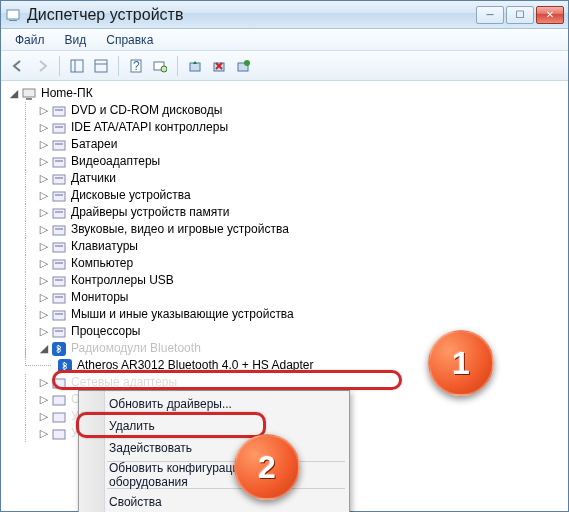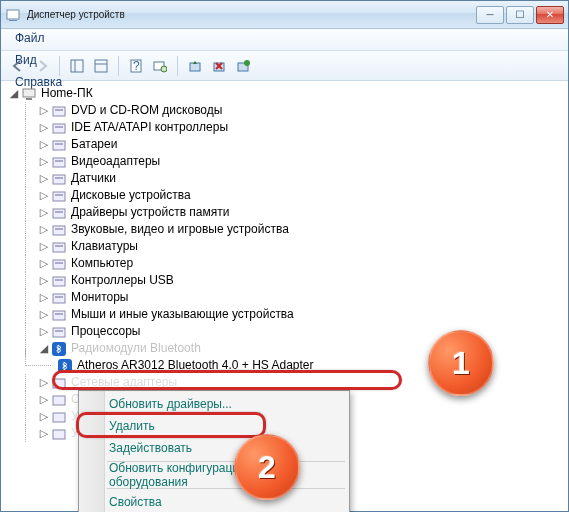--- a/index.html
+++ b/index.html
@@ -2,25 +2,25 @@
 <html><head>
 <meta charset="utf-8">
 <style>
   * { box-sizing: border-box; margin: 0; padding: 0; font-family: "Segoe UI", Tahoma, sans-serif; font-size: 12px; }
   body { background: #fff; width: 569px; height: 512px; overflow: hidden; position: relative; }
   
   .window { width: 569px; border: 1px solid #5a7fa0; background: #fff; }
   
   .titlebar { height: 28px; background: linear-gradient(to bottom, #eaf3fb, #d6e6f5 45%, #c5dbef 46%, #d9e9f7); display: flex; align-items: center; padding: 0 4px; border-bottom: 1px solid #a9c4dd; }
   .titlebar .app-icon { width: 16px; height: 16px; margin-right: 6px; display:inline-block; }
-  .titlebar .title { flex: 1; color: #1a1a1a; font-size: 10px; }
+  .titlebar .title { flex: 1; color: #1a1a1a; font-size: 16px; }
   .winbtn { width: 28px; height: 18px; border: 1px solid #8aa8c2; margin-left: 2px; background: linear-gradient(#f3f8fd,#dbeaf6); display:flex; align-items:center; justify-content:center; color:#2b4c66; font-size:10px; border-radius:2px;}
   .winbtn.close { background: linear-gradient(#f7b3ad,#e2715f 45%,#d7493a 46%,#e98a7b); border-color:#9a3527; color:#fff;}
   
-  .menubar { height: 22px; background: linear-gradient(#fbfdff,#eef4fb); border-bottom: 1px solid #d0dfec; display:flex; padding:0 6px; gap:4px;flex-direction:column;}
+  .menubar { height: 22px; background: linear-gradient(#fbfdff,#eef4fb); border-bottom: 1px solid #d0dfec; display:flex; align-items:center; padding:0 6px; gap:4px;}
   .menubar span { padding: 2px 8px; color: #1a3d6b; cursor:default; }
   
   .toolbar { height: 30px; background: linear-gradient(#f9fcff,#e9f1f9); border-bottom:1px solid #c9d9e8; display:flex; align-items:center; padding:0 6px; gap:2px;}
   .tbbtn { width: 22px; height: 22px; display:flex; align-items:center; justify-content:center; border:1px solid transparent; color:#33567a;}
   .tbsep { width:1px; height:20px; background:#c0d2e2; margin:0 4px;}
   
   .tree { padding: 4px 2px; background:#fff; height: 430px; overflow:hidden;}
   .row { display:flex; align-items:center; height:17px; line-height:17px; white-space:nowrap;}
   .exp { width:14px; text-align:center; color:#5b5b5b; font-size:11px; cursor:default;}
   .ico { width:16px; height:16px; margin-right:4px; display:inline-flex; align-items:center; justify-content:center;}
@@ -33,21 +33,21 @@
   .leaf::after{ content:""; position:absolute; left:22px; top:8px; width:26px; border-top:1px dotted #b0b0b0;}
   
   .highlight-1 { position:absolute; left:52px; top:370px; width:350px; height:20px; border:3px solid #d02828; border-radius:10px; box-shadow:0 0 2px rgba(0,0,0,.3); pointer-events:none;}
   .highlight-2 { position:absolute; left:76px; top:412px; width:190px; height:26px; border:3px solid #d02828; border-radius:10px; box-shadow:0 0 2px rgba(0,0,0,.3); pointer-events:none;}
   
   .badge { position:absolute; width:66px; height:66px; border-radius:50%; background:radial-gradient(circle at 30% 30%, #ff9966, #f25a2a 60%, #c93e14); box-shadow:0 3px 7px rgba(0,0,0,.45); display:flex; align-items:center; justify-content:center; color:#fff; font-size:32px; font-weight:bold; font-family: Arial; text-shadow: -1px -1px 0 #fff3, 1px 1px 0 #7a1a00; border:2px solid rgba(255,255,255,.25);}
   .badge.b1 { left:428px; top:330px;}
   .badge.b2 { left:234px; top:434px;}
   
   .ctxmenu { position:absolute; left:78px; top:390px; width:272px; background:#f4f4f4; border:1px solid #9b9b9b; box-shadow:2px 3px 6px rgba(0,0,0,.3); padding:2px;}
-  .ctxmenu .mrow { height:22px; display:flex; align-items:center; padding:0 24px 0 28px; color:#0f766e;}
+  .ctxmenu .mrow { height:22px; display:flex; align-items:center; padding:0 24px 0 28px; color:#0f172a;}
   .ctxmenu .msep { height:1px; background:#d0d0d0; margin:2px 2px 2px 26px;}
   .ctxmenu .gutter{ position:absolute; left:0;top:0;bottom:0;width:26px; background:linear-gradient(to right,#f0f0f0,#e5e5e5); border-right:1px solid #d8d8d8;}
   
   svg { display:block;}
 </style>
 </head>
 <body>
 
 <div class="window">
 

